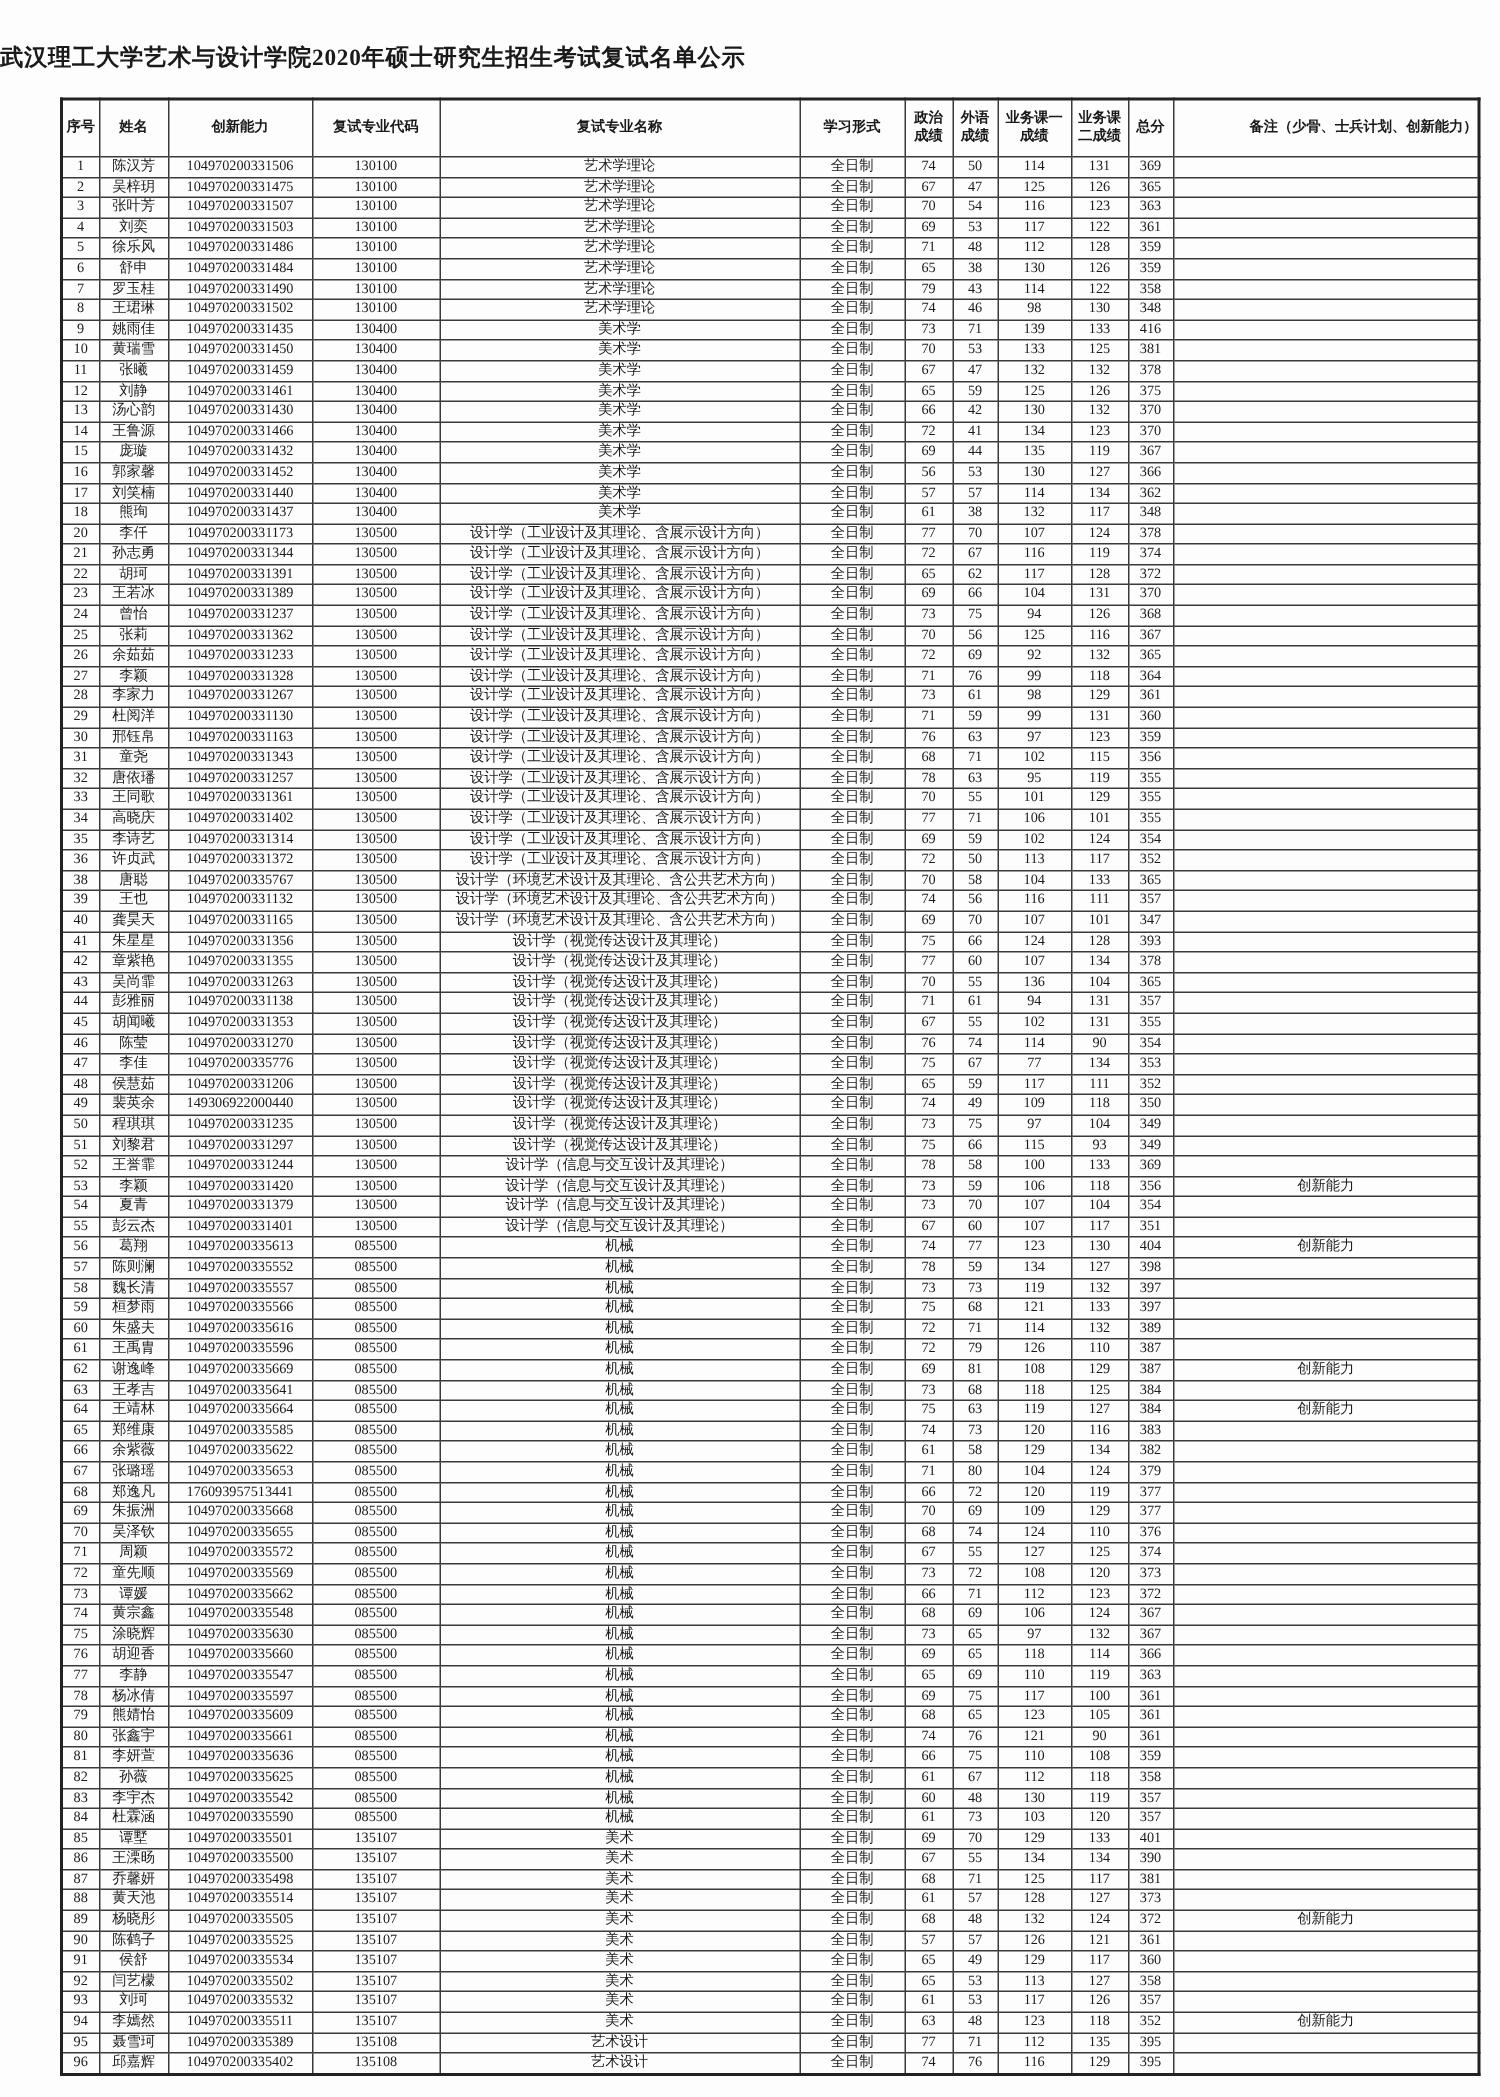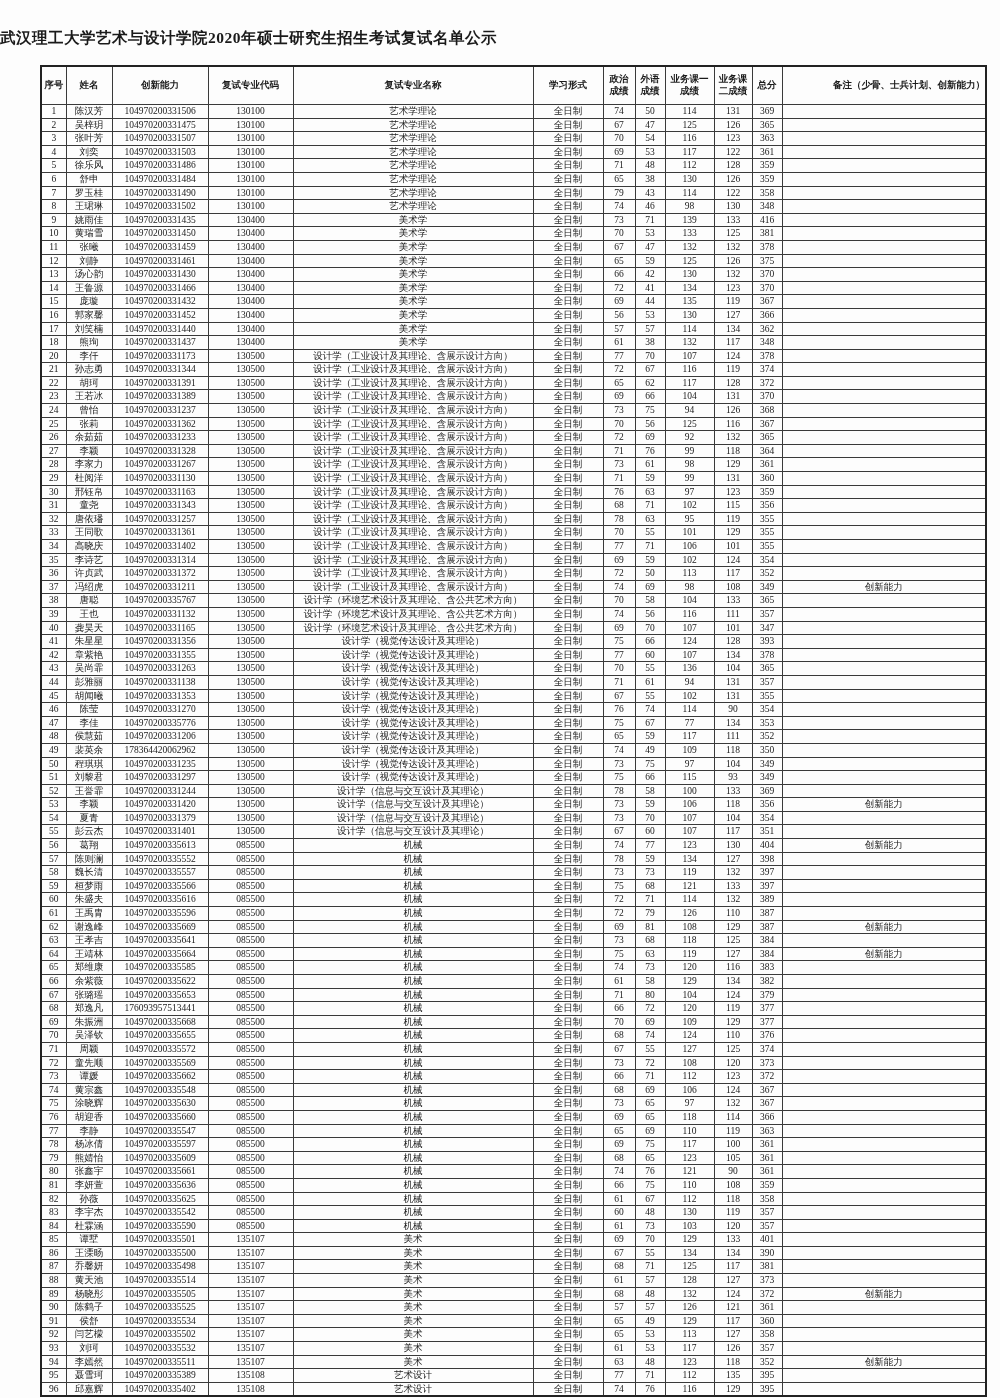--- a/index.html
+++ b/index.html
@@ -572,34 +572,20 @@
         <td class="c4">设计学（工业设计及其理论、含展示设计方向）</td>
         <td class="c5">全日制</td>
         <td class="c6">72</td>
         <td class="c7">50</td>
         <td class="c8">113</td>
         <td class="c9">117</td>
         <td class="c10">352</td>
         <td class="c11"></td>
       </tr>
       <tr>
-        <td class="c0">37</td>
-        <td class="c1">冯绍虎</td>
-        <td class="c2">104970200331211</td>
-        <td class="c3">130500</td>
-        <td class="c4">设计学（工业设计及其理论、含展示设计方向）</td>
-        <td class="c5">全日制</td>
-        <td class="c6">74</td>
-        <td class="c7">69</td>
-        <td class="c8">98</td>
-        <td class="c9">108</td>
-        <td class="c10">349</td>
-        <td class="c11">创新能力</td>
-      </tr>
-      <tr>
         <td class="c0">38</td>
         <td class="c1">唐聪</td>
         <td class="c2">104970200335767</td>
         <td class="c3">130500</td>
         <td class="c4">设计学（环境艺术设计及其理论、含公共艺术方向）</td>
         <td class="c5">全日制</td>
         <td class="c6">70</td>
         <td class="c7">58</td>
         <td class="c8">104</td>
         <td class="c9">133</td>
@@ -742,21 +728,21 @@
         <td class="c6">65</td>
         <td class="c7">59</td>
         <td class="c8">117</td>
         <td class="c9">111</td>
         <td class="c10">352</td>
         <td class="c11"></td>
       </tr>
       <tr>
         <td class="c0">49</td>
         <td class="c1">裴英余</td>
-        <td class="c2">178364420062962</td>
+        <td class="c2">149306922000440</td>
         <td class="c3">130500</td>
         <td class="c4">设计学（视觉传达设计及其理论）</td>
         <td class="c5">全日制</td>
         <td class="c6">74</td>
         <td class="c7">49</td>
         <td class="c8">109</td>
         <td class="c9">118</td>
         <td class="c10">350</td>
         <td class="c11"></td>
       </tr>

